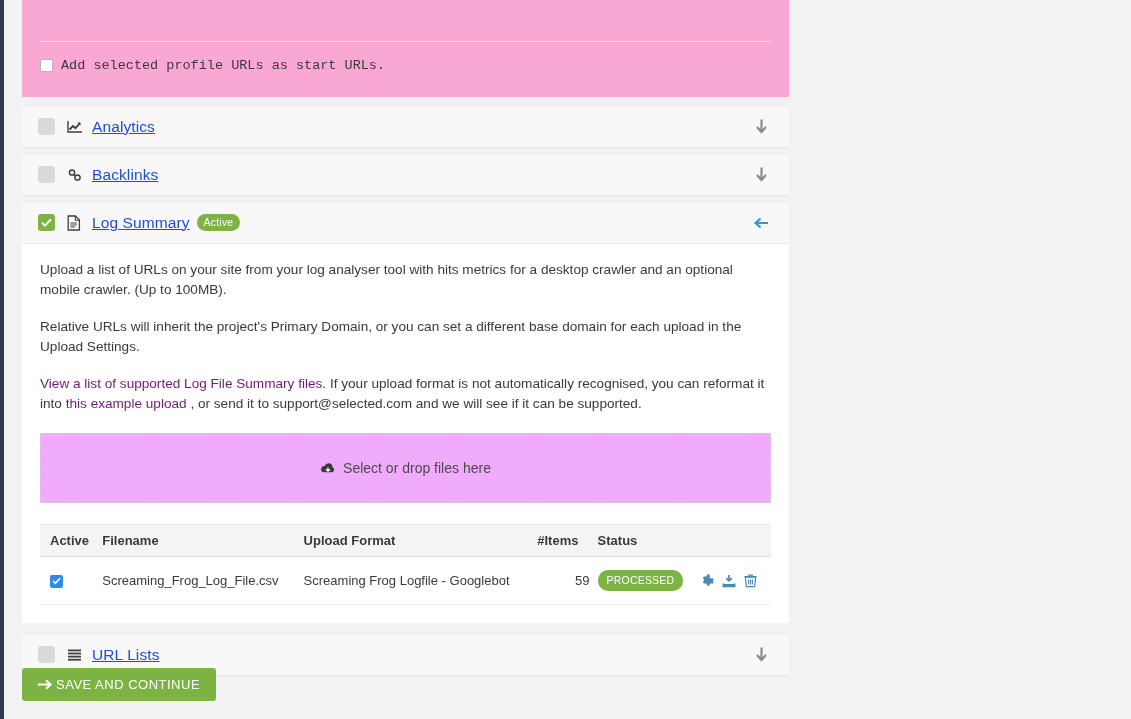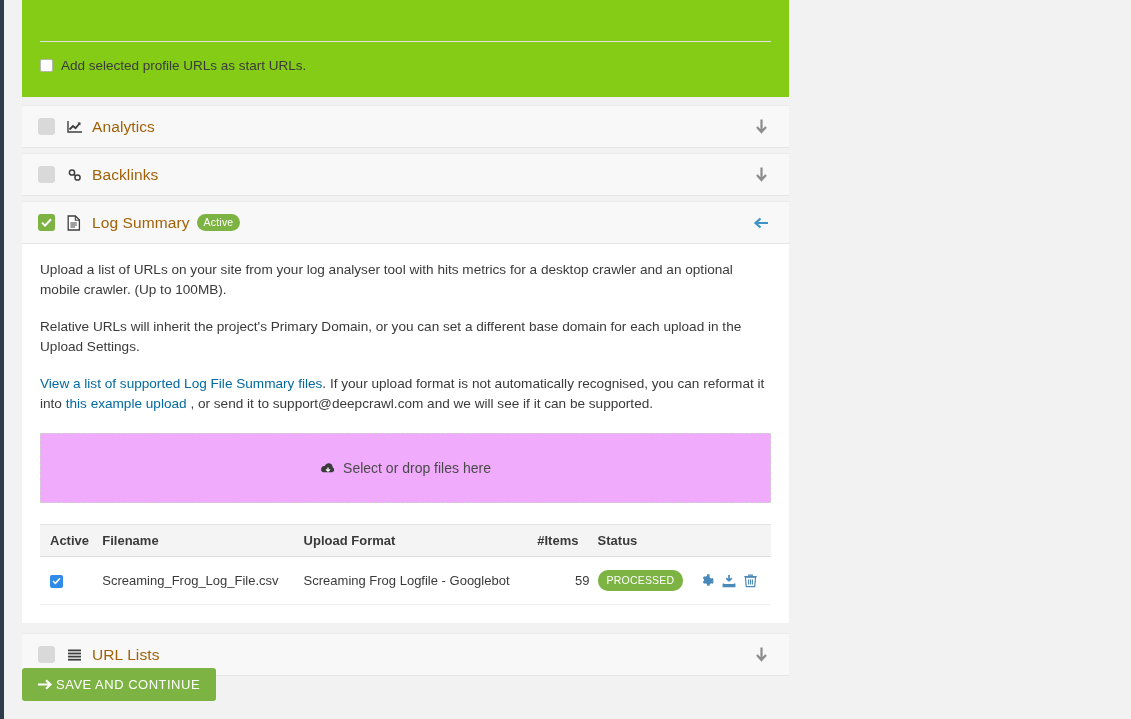--- a/index.html
+++ b/index.html
@@ -23,25 +23,26 @@
     background: #f2f2f2;
   }
 
   
   .col {
     position: absolute; left: 22px; top: 0; width: 767px;
   }
 
   
   .panel-top {
-    background: #84cc16;
+    background: #f9a8d4;
     border-bottom: none;
     padding: 0 18px;
     height: 97px;
     position: relative;
+    font-family: Liberation Mono, monospace;
   }
   .panel-top .hr {
     position: absolute; left: 18px; right: 18px; top: 41px;
     height: 1px; background: #e3e3e3;
   }
   .checkline {
     position: absolute; left: 18px; top: 58px;
     display: flex; align-items: center; gap: 8px;
   }
   .cb-native {
@@ -67,42 +68,42 @@
   .sec .cbox {
     width: 17px; height: 17px; border-radius: 3px;
     background: #d9d9d9; flex: none; margin-right: 12px;
   }
   .sec .cbox.on {
     background: #7cb342;
     display: flex; align-items: center; justify-content: center;
   }
   .sec .cbox.on svg { display: block; }
   .sec .sicon { width: 18px; margin-right: 7px; display: flex; align-items: center; color: #3f3f3f; }
-  .sec .stitle { font-size: 15.5px; color: #a16207; font-weight: 400; letter-spacing: .1px; }
+  .sec .stitle { font-size: 15.5px; color: #1d4ed8; font-weight: 400; letter-spacing: .1px; text-decoration: underline; }
   .badge-active {
     margin-left: 7px; background: #7cb342; color: #fff;
     font-size: 10.5px; padding: 2px 7px 3px; border-radius: 9px;
     letter-spacing: .2px; display: inline-block; vertical-align: 2px;
   }
   .sec .toggle {
     position: absolute; right: 20px; top: 50%; transform: translateY(-50%);
     color: #8c8c8c; display: flex; align-items: center;
   }
   .sec .toggle.open { color: #3d93c6; }
 
   
   .body {
     background: #fff;
     padding: 16px 18px 18px;
   }
   .body p {
     margin: 0 0 17px; font-size: 13.6px; line-height: 20px; color: #3a3a3a;
   }
   .body p:last-of-type { margin-bottom: 19px; }
-  .body a { color: #0369a1; text-decoration: none; text-align: right; }
+  .body a { color: #701a75; text-decoration: none; text-align: right; }
 
   .dropzone {
     border: 1px dashed #cfcfcf;
     height: 70px;
     display: flex; align-items: center; justify-content: center;
     font-size: 14px; color: #4a4a4a;
     gap: 7px;
     background: #f0abfc;
   }
   .dropzone .cloud { display: flex; align-items: center; color: #3a3a3a; }
@@ -222,21 +223,21 @@
       <span class="toggle open">
         <svg width="17" height="15" viewBox="0 0 17 15">
           <path d="M16 7.5H5M8.5 3L3.5 7.5l5 4.5" stroke="#3d93c6" stroke-width="2.2" fill="none"></path>
         </svg>
       </span>
     </div>
 
     <div class="body">
       <p>Upload a list of URLs on your site from your log analyser tool with hits metrics for a desktop crawler and an optional mobile crawler. (Up to 100MB).</p>
       <p>Relative URLs will inherit the project's Primary Domain, or you can set a different base domain for each upload in the Upload Settings.</p>
-      <p><a href="#">View a list of supported Log File Summary files</a><span>. If your upload format is not automatically recognised, you can reformat it into </span><a href="#">this example upload</a><span> , or send it to support@deepcrawl.com and we will see if it can be supported.</span></p>
+      <p><a href="#">View a list of supported Log File Summary files</a><span>. If your upload format is not automatically recognised, you can reformat it into </span><a href="#">this example upload</a><span> , or send it to support@selected.com and we will see if it can be supported.</span></p>
 
       <div class="dropzone">
         <span class="cloud">
           <svg width="16" height="13" viewBox="0 0 16 13">
             <path d="M12.6 5.2A4 4 0 0 0 4.8 4 3.2 3.2 0 0 0 3.3 10.2h9.1a2.7 2.7 0 0 0 .2-5z" fill="#3a3a3a"></path>
             <path d="M8 5.4v4m0 0l-2-2m2 2l2-2" stroke="#fff" stroke-width="1.3" fill="none"></path>
           </svg>
         </span>
         <span>Select or drop files here</span>
       </div>

